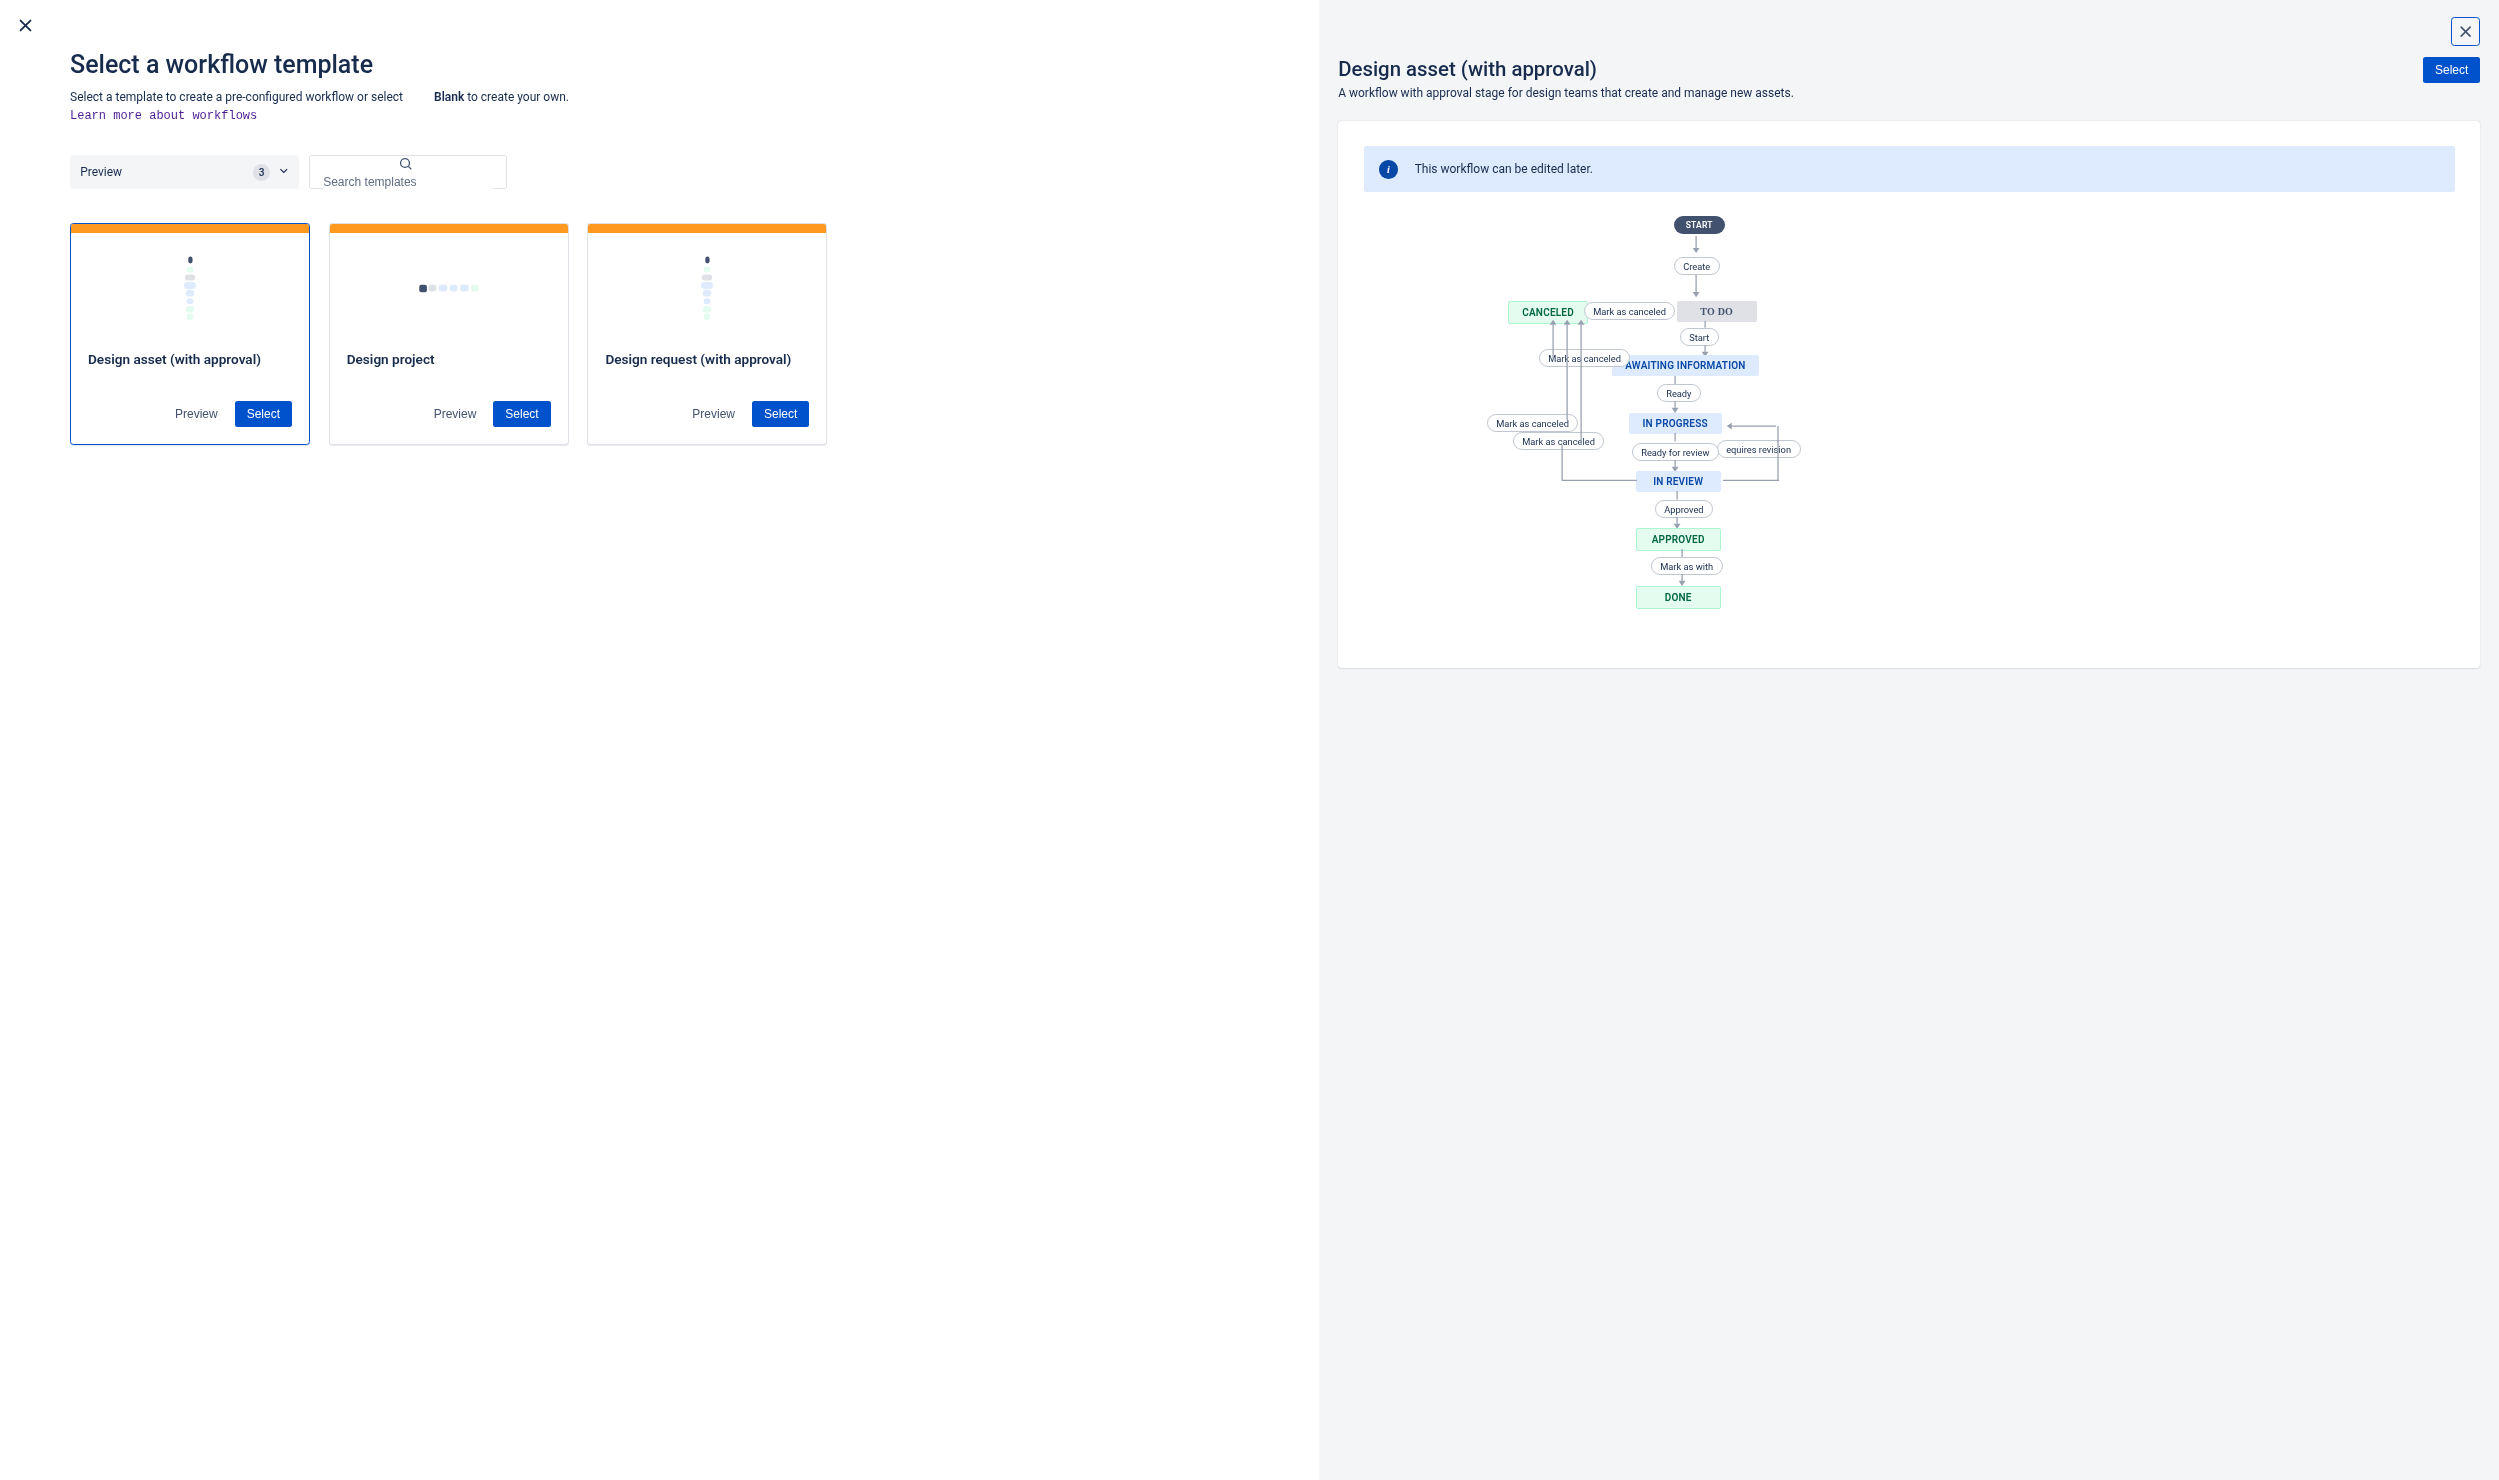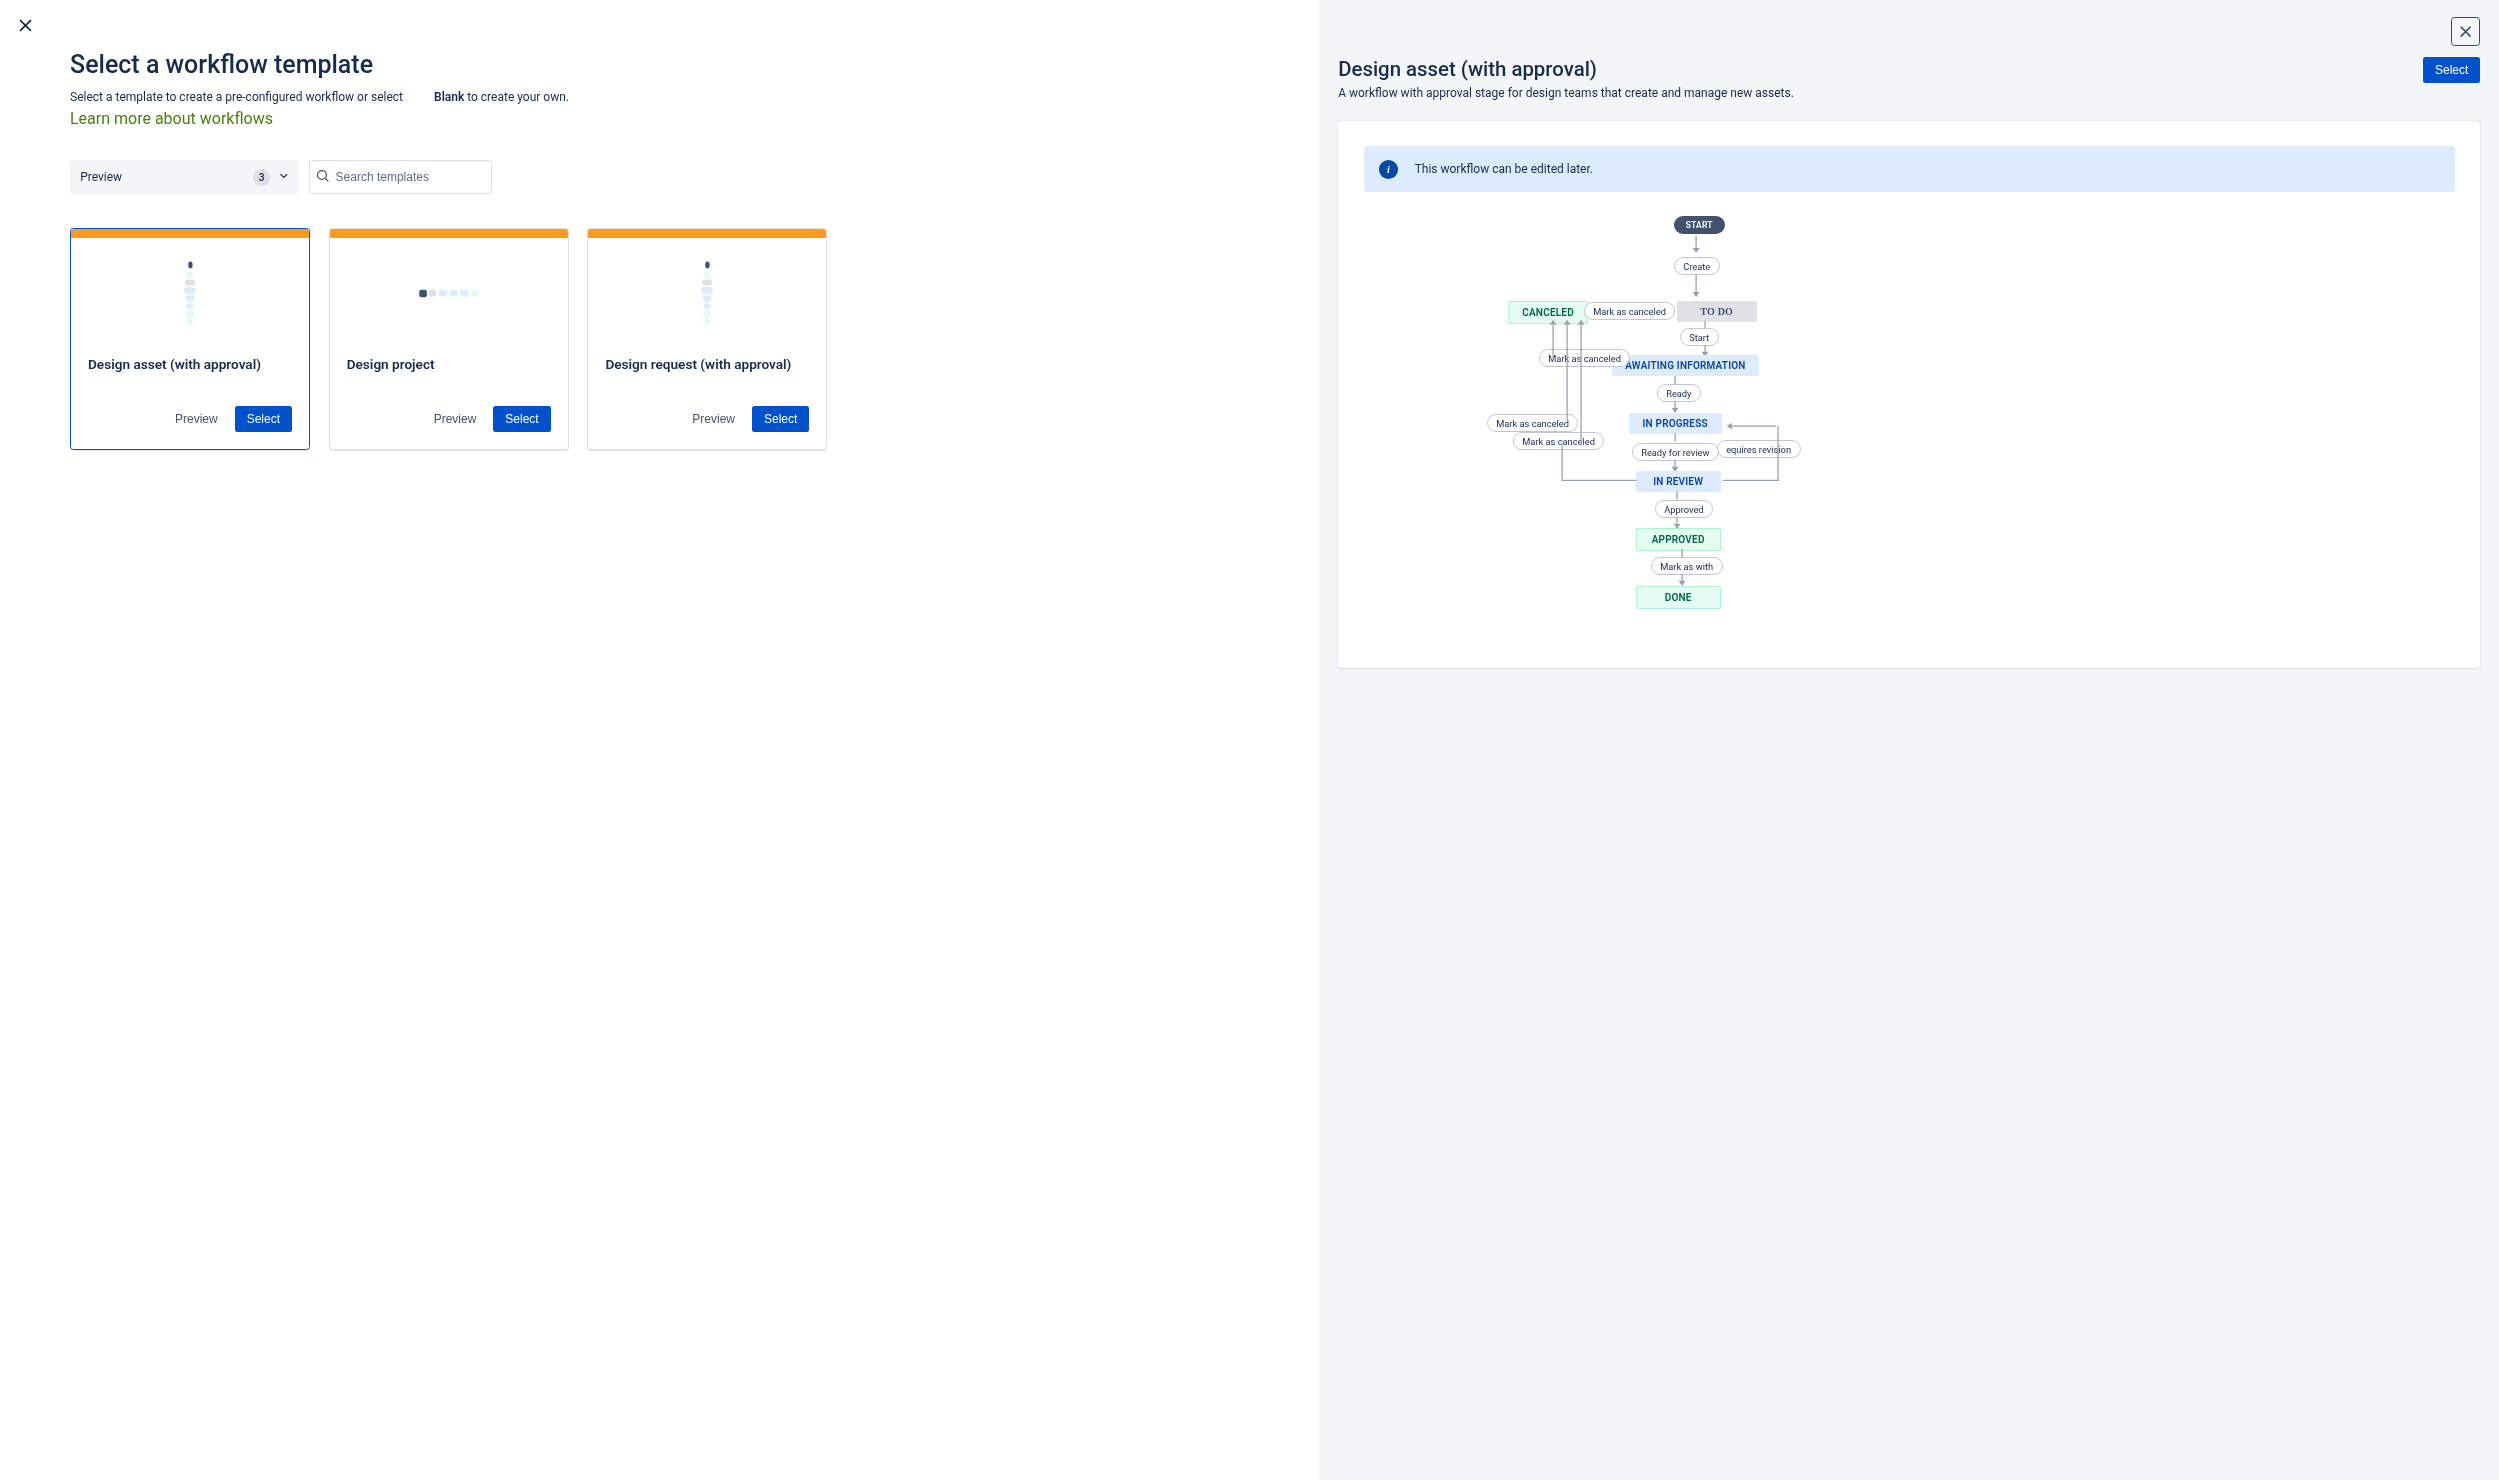--- a/index.html
+++ b/index.html
@@ -35,25 +35,26 @@
     color:#172B4D;
   }
   .subtitle {
     font-size: 12px;
     color:#172B4D;
     margin-left:36px;
     line-height:1.45;
   }
   .subtitle .bold { font-weight:600;margin-left:28px; }
   .learn-link {
-    color:#4d7c0f;
+    color:#4c1d95;
     text-decoration:none;
-    font-size:16px;
+    font-size:12px;
     display:inline-block;
     margin: 3.4px 0 0 36px;
+    font-family: Liberation Mono, monospace;
   }
   .filters-row {
     display:flex;
     gap:10.2px;
     margin: 32px 0 0 36px;
   }
   .category-select {
     display:flex;
     align-items:center;
     background:#F4F5F7;
@@ -80,22 +81,23 @@
     padding:0 5.1px;
     font-weight:500;
   }
   .chevron-down-icon svg { width:13.6px;height:13.6px; }
   .search-field {
     display:flex;
     align-items:center;
     border:1.7px solid #DFE1E6;
     border-radius:2.5px;
     height:34px;
-    width:183px;
-    padding:0 5px;
+    width:198px;
+    padding:0 13px;
+    flex-direction:column;
   }
   .search-field svg { width:15.3px;height:15.3px;color:#42526E;margin-right:5.1px; }
   .search-field input {
     border:none;
     outline:none;
     font-size:12px;
     width:100%;
     color:#172B4D;
   }
   .search-field input::placeholder { color:#5E6C84; }

